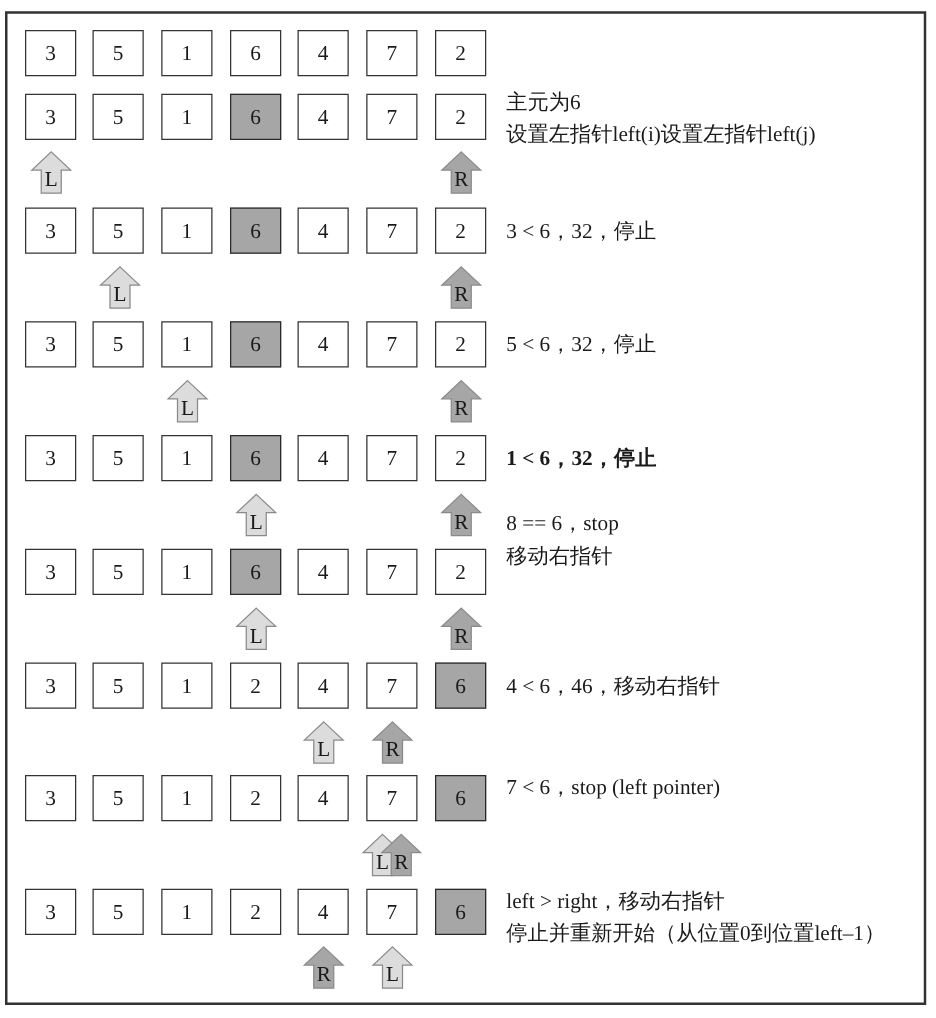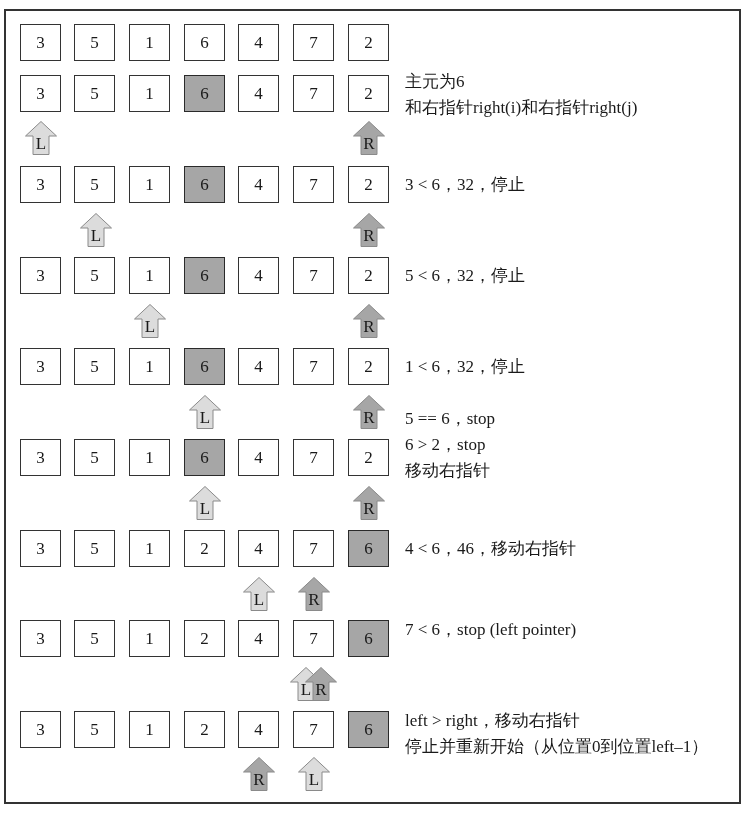--- a/index.html
+++ b/index.html
@@ -39,21 +39,21 @@
   <div class="cell" style="left:20px;">3</div>
   <div class="cell" style="left:74px;">5</div>
   <div class="cell" style="left:129px;">1</div>
   <div class="cell pivot" style="left:184px;">6</div>
   <div class="cell" style="left:238px;">4</div>
   <div class="cell" style="left:293px;">7</div>
   <div class="cell" style="left:348px;">2</div>
 </div>
 <div class="note" style="top:69px;">
   <div>主元为6</div>
-  <div>和右指针right(i)和右指针right(j)</div>
+  <div>设置左指针left(i)设置左指针left(j)</div>
 </div>
 
 <div class="arrow" style="left:25px; top:121px;">
   <svg viewBox="0 0 32 34">
       <polygon points="16,0.5 31.5,15 24,15 24,33.5 8,33.5 8,15 0.5,15" fill="#dcdcdc" stroke="#8a8a8a" stroke-width="1"></polygon>
     </svg>
   <div class="lbl">L</div>
 </div>
 <div class="arrow" style="left:353px; top:121px;">
   <svg viewBox="0 0 32 34">
@@ -116,40 +116,39 @@
 
 <div class="row" style="top:348px;">
   <div class="cell" style="left:20px;">3</div>
   <div class="cell" style="left:74px;">5</div>
   <div class="cell" style="left:129px;">1</div>
   <div class="cell pivot" style="left:184px;">6</div>
   <div class="cell" style="left:238px;">4</div>
   <div class="cell" style="left:293px;">7</div>
   <div class="cell" style="left:348px;">2</div>
 </div>
-<div class="note" style="top:354px;">
+<div class="note" style="top:354px;font-weight:bold;">
   <div>1 &lt; 6，32，停止</div>
 </div>
 
 <div class="arrow" style="left:189px; top:395px;">
   <svg viewBox="0 0 32 34">
       <polygon points="16,0.5 31.5,15 24,15 24,33.5 8,33.5 8,15 0.5,15" fill="#dcdcdc" stroke="#8a8a8a" stroke-width="1"></polygon>
     </svg>
   <div class="lbl">L</div>
 </div>
 <div class="arrow" style="left:353px; top:395px;">
   <svg viewBox="0 0 32 34">
       <polygon points="16,0.5 31.5,15 24,15 24,33.5 8,33.5 8,15 0.5,15" fill="#a6a6a6" stroke="#8a8a8a" stroke-width="1"></polygon>
     </svg>
   <div class="lbl">R</div>
 </div>
 
 <div class="note" style="top:406px;">
-  <div>5 == 6，stop</div>
-  <div>6 &gt; 2，stop</div>
+  <div>8 == 6，stop</div>
   <div>移动右指针</div>
 </div>
 <div class="row" style="top:439px;">
   <div class="cell" style="left:20px;">3</div>
   <div class="cell" style="left:74px;">5</div>
   <div class="cell" style="left:129px;">1</div>
   <div class="cell pivot" style="left:184px;">6</div>
   <div class="cell" style="left:238px;">4</div>
   <div class="cell" style="left:293px;">7</div>
   <div class="cell" style="left:348px;">2</div>

